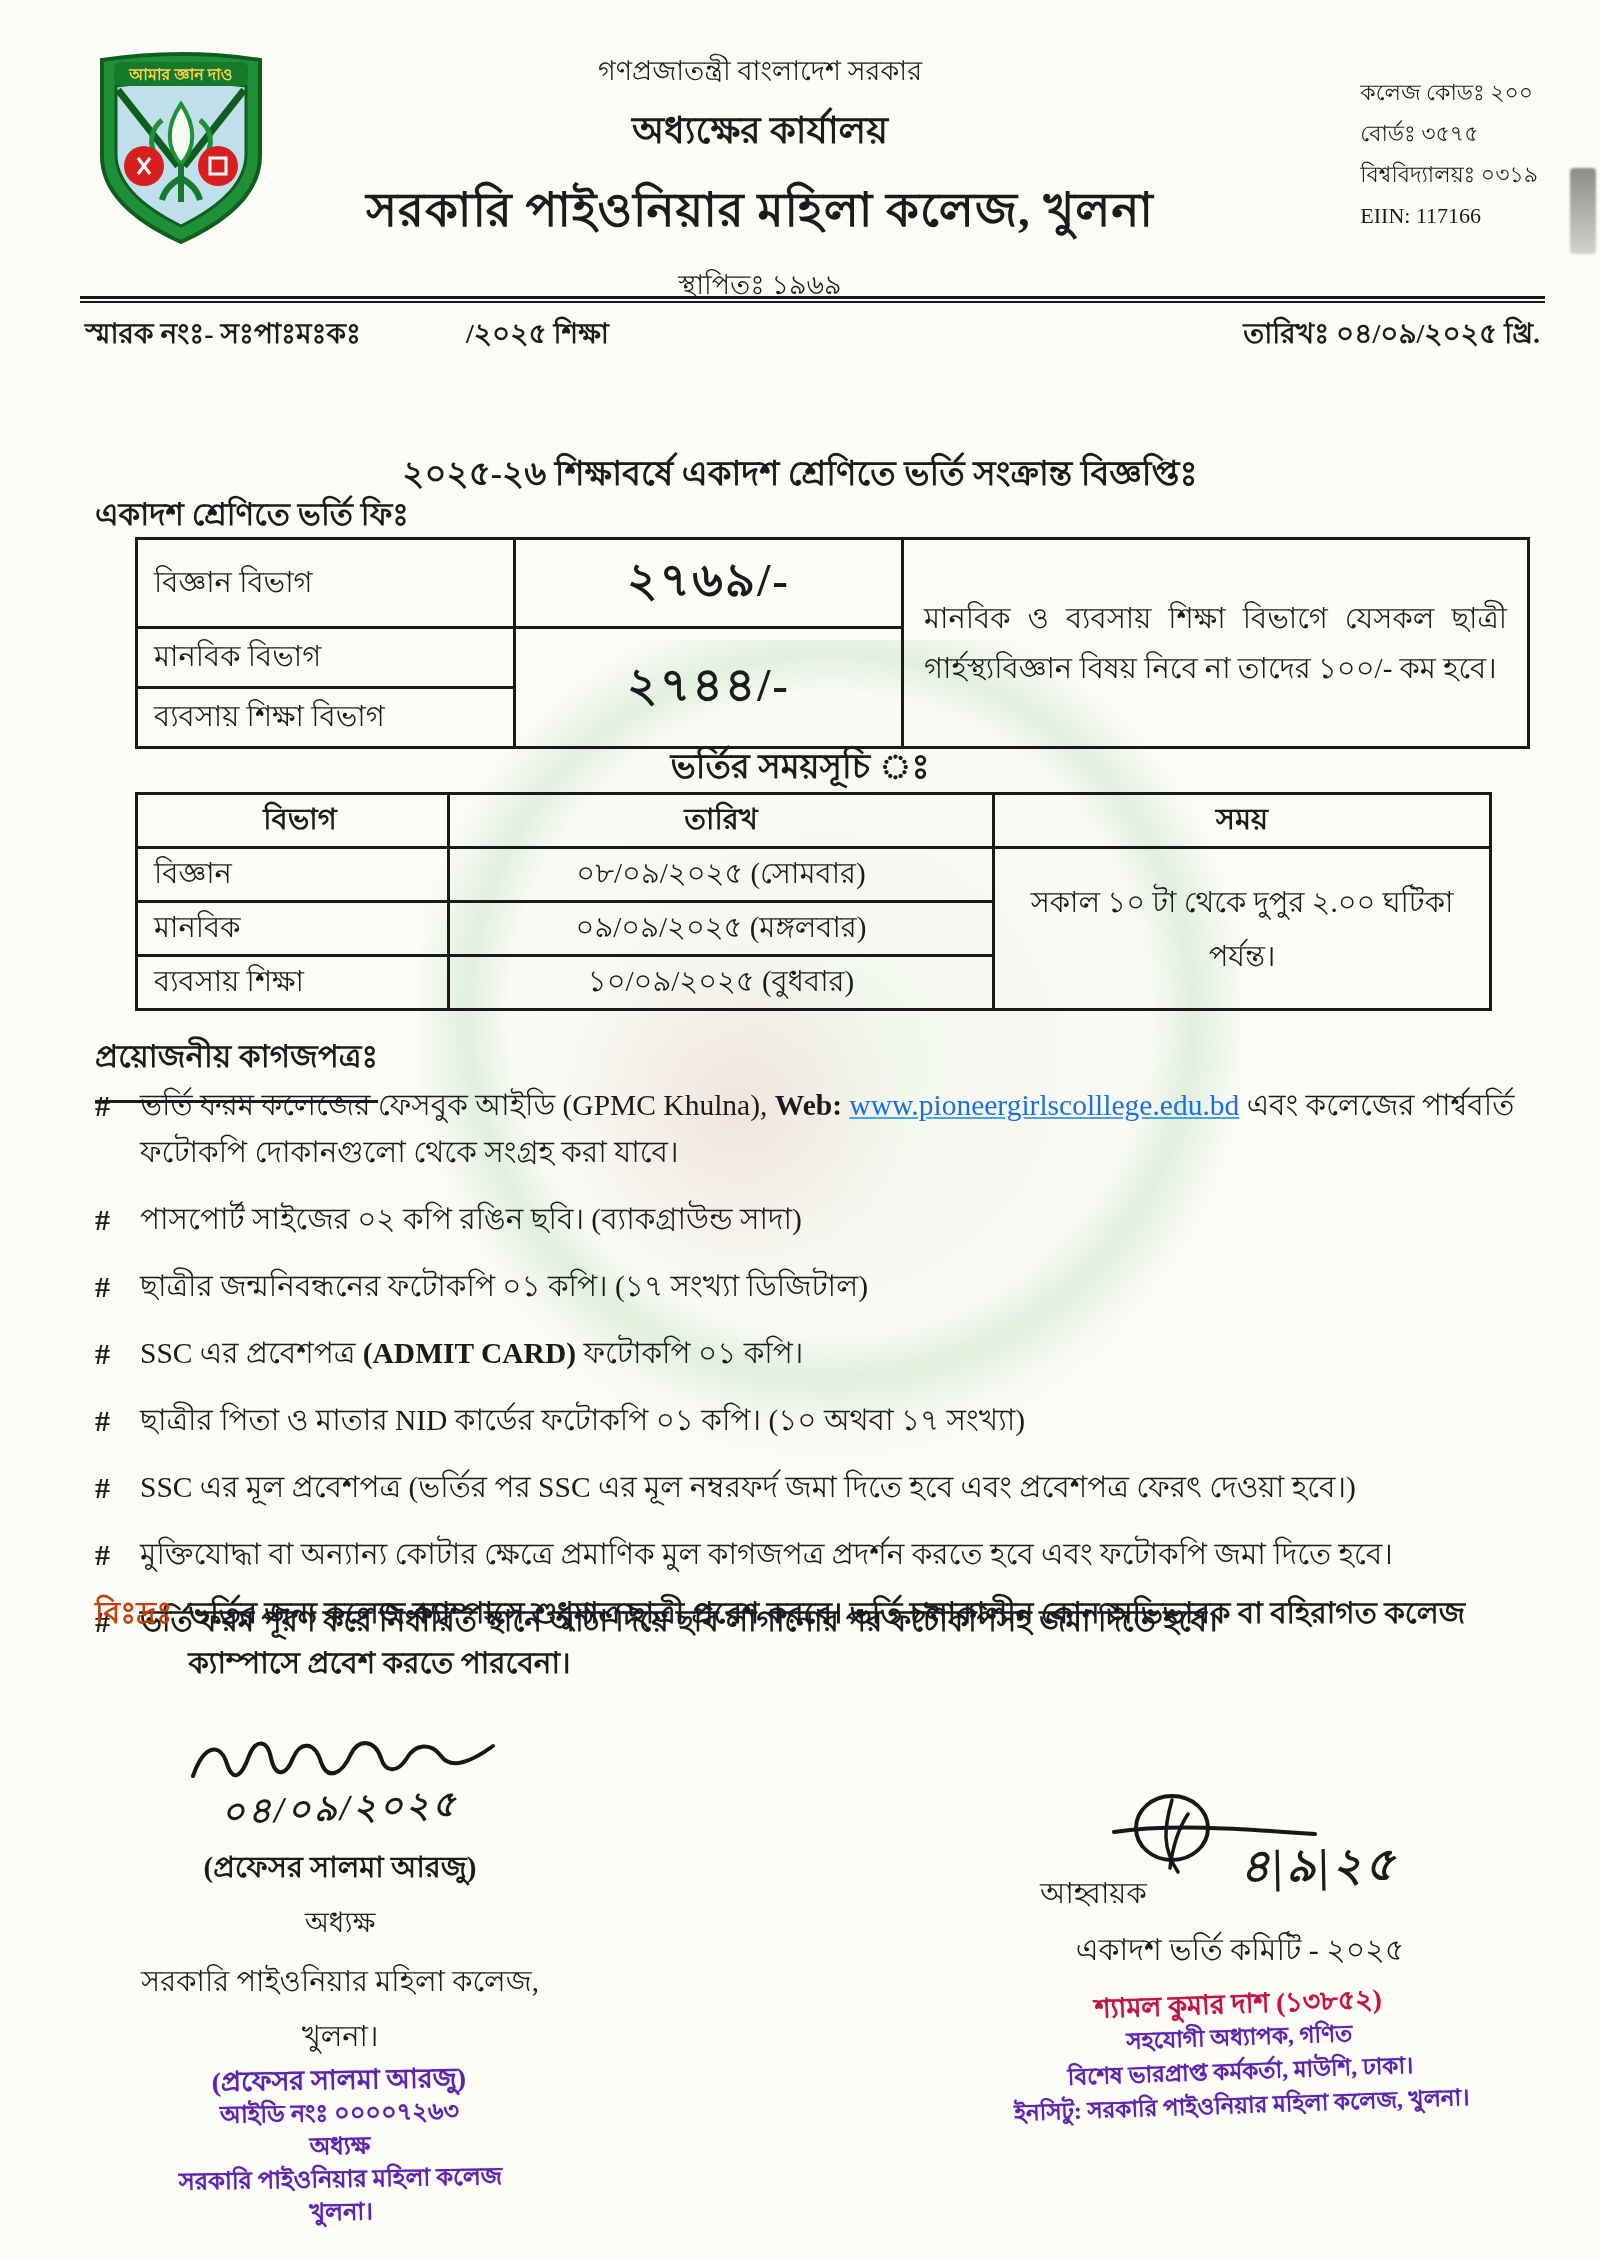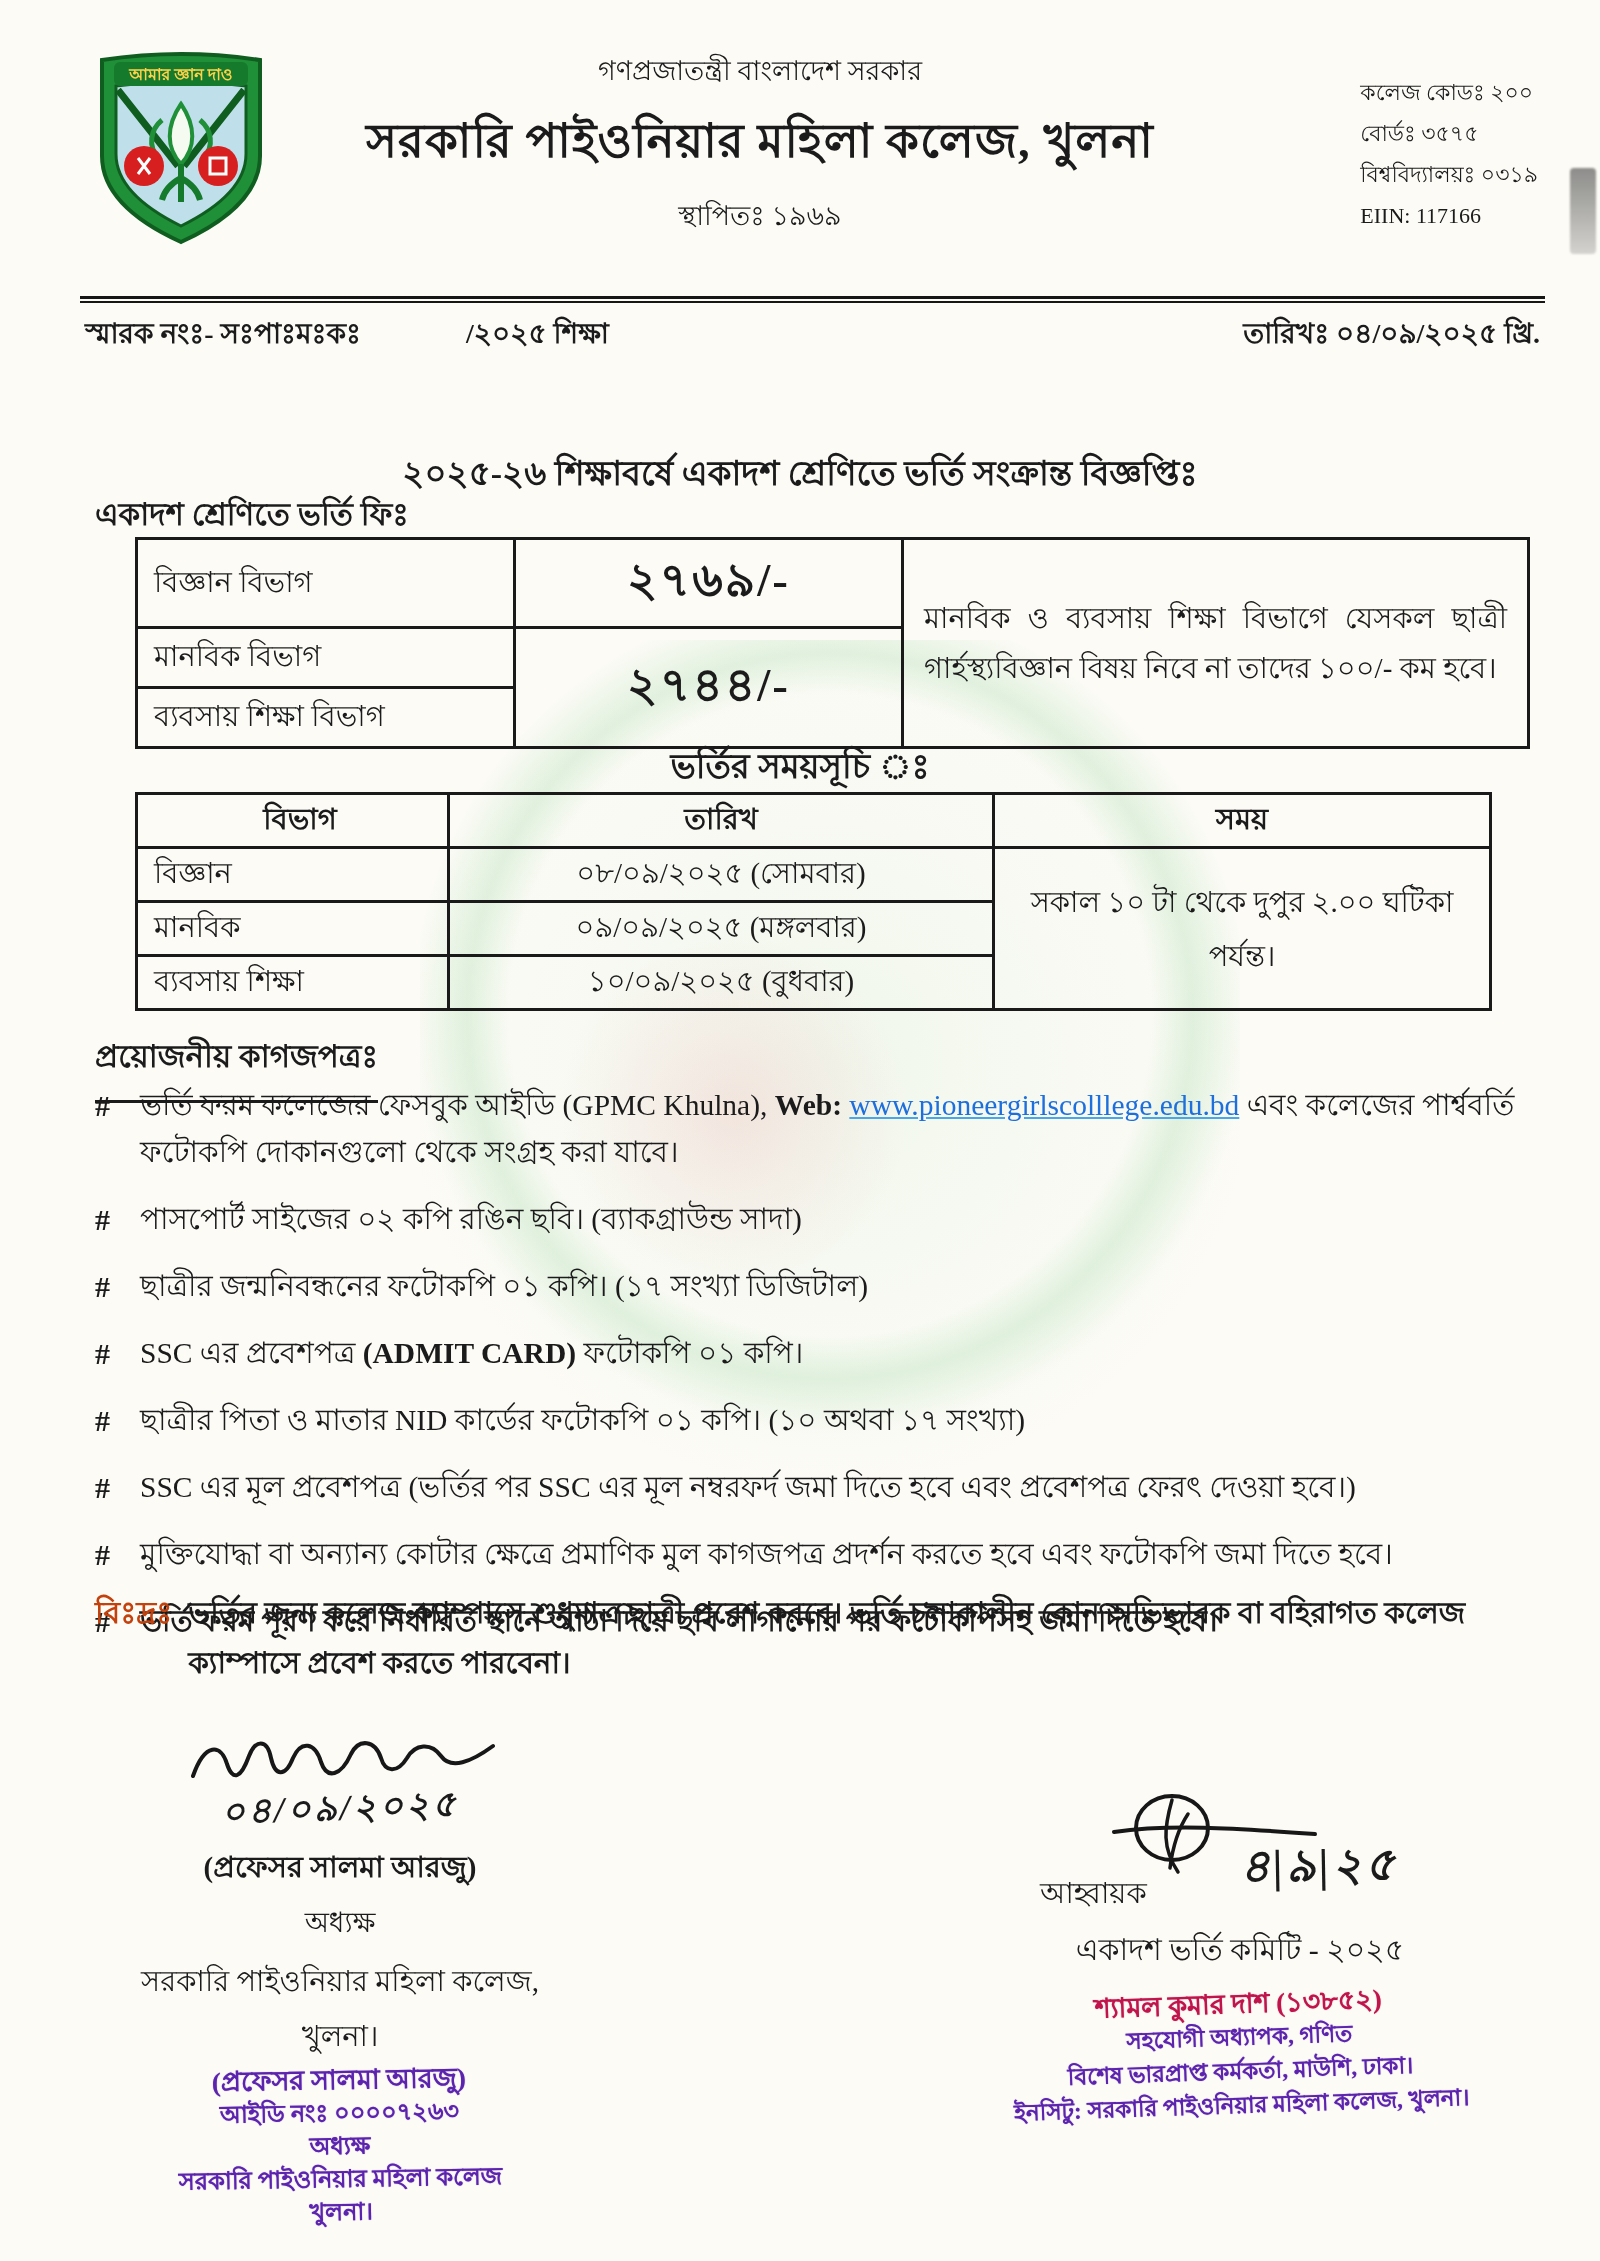--- a/index.html
+++ b/index.html
@@ -124,20 +124,21 @@
     <path d="M70 74 C58 84 56 100 66 112 M108 74 C120 84 122 100 112 112" stroke="#1f9038" stroke-width="5" fill="none"></path>
     <path d="M89 118 L89 156 M89 132 C78 138 72 146 70 154 M89 132 C100 138 106 146 108 154" stroke="#157a2c" stroke-width="6" fill="none"></path>
     <circle cx="52" cy="120" r="20" fill="#d81f1f"></circle>
     <circle cx="126" cy="120" r="20" fill="#d81f1f"></circle>
     <path d="M46 112 L58 128 M58 112 L46 128" stroke="#ffffff" stroke-width="3"></path>
     <rect x="118" y="112" width="16" height="16" fill="none" stroke="#ffffff" stroke-width="3"></rect>
   </svg>
 
   <div class="hdr-center">
     <div class="hdr-govt">গণপ্রজাতন্ত্রী বাংলাদেশ সরকার</div>
+    <div class="hdr-office">অধ্যক্ষের কার্যালয়</div>
     <div class="hdr-college">সরকারি পাইওনিয়ার মহিলা কলেজ, খুলনা</div>
     <div class="hdr-est">স্থাপিতঃ ১৯৬৯</div>
   </div>
 
   <div class="codes">
     <div>কলেজ কোডঃ ২০০</div>
     <div>বোর্ডঃ ৩৫৭৫</div>
     <div>বিশ্ববিদ্যালয়ঃ ০৩১৯</div>
     <div>EIIN: 117166</div>
   </div>

